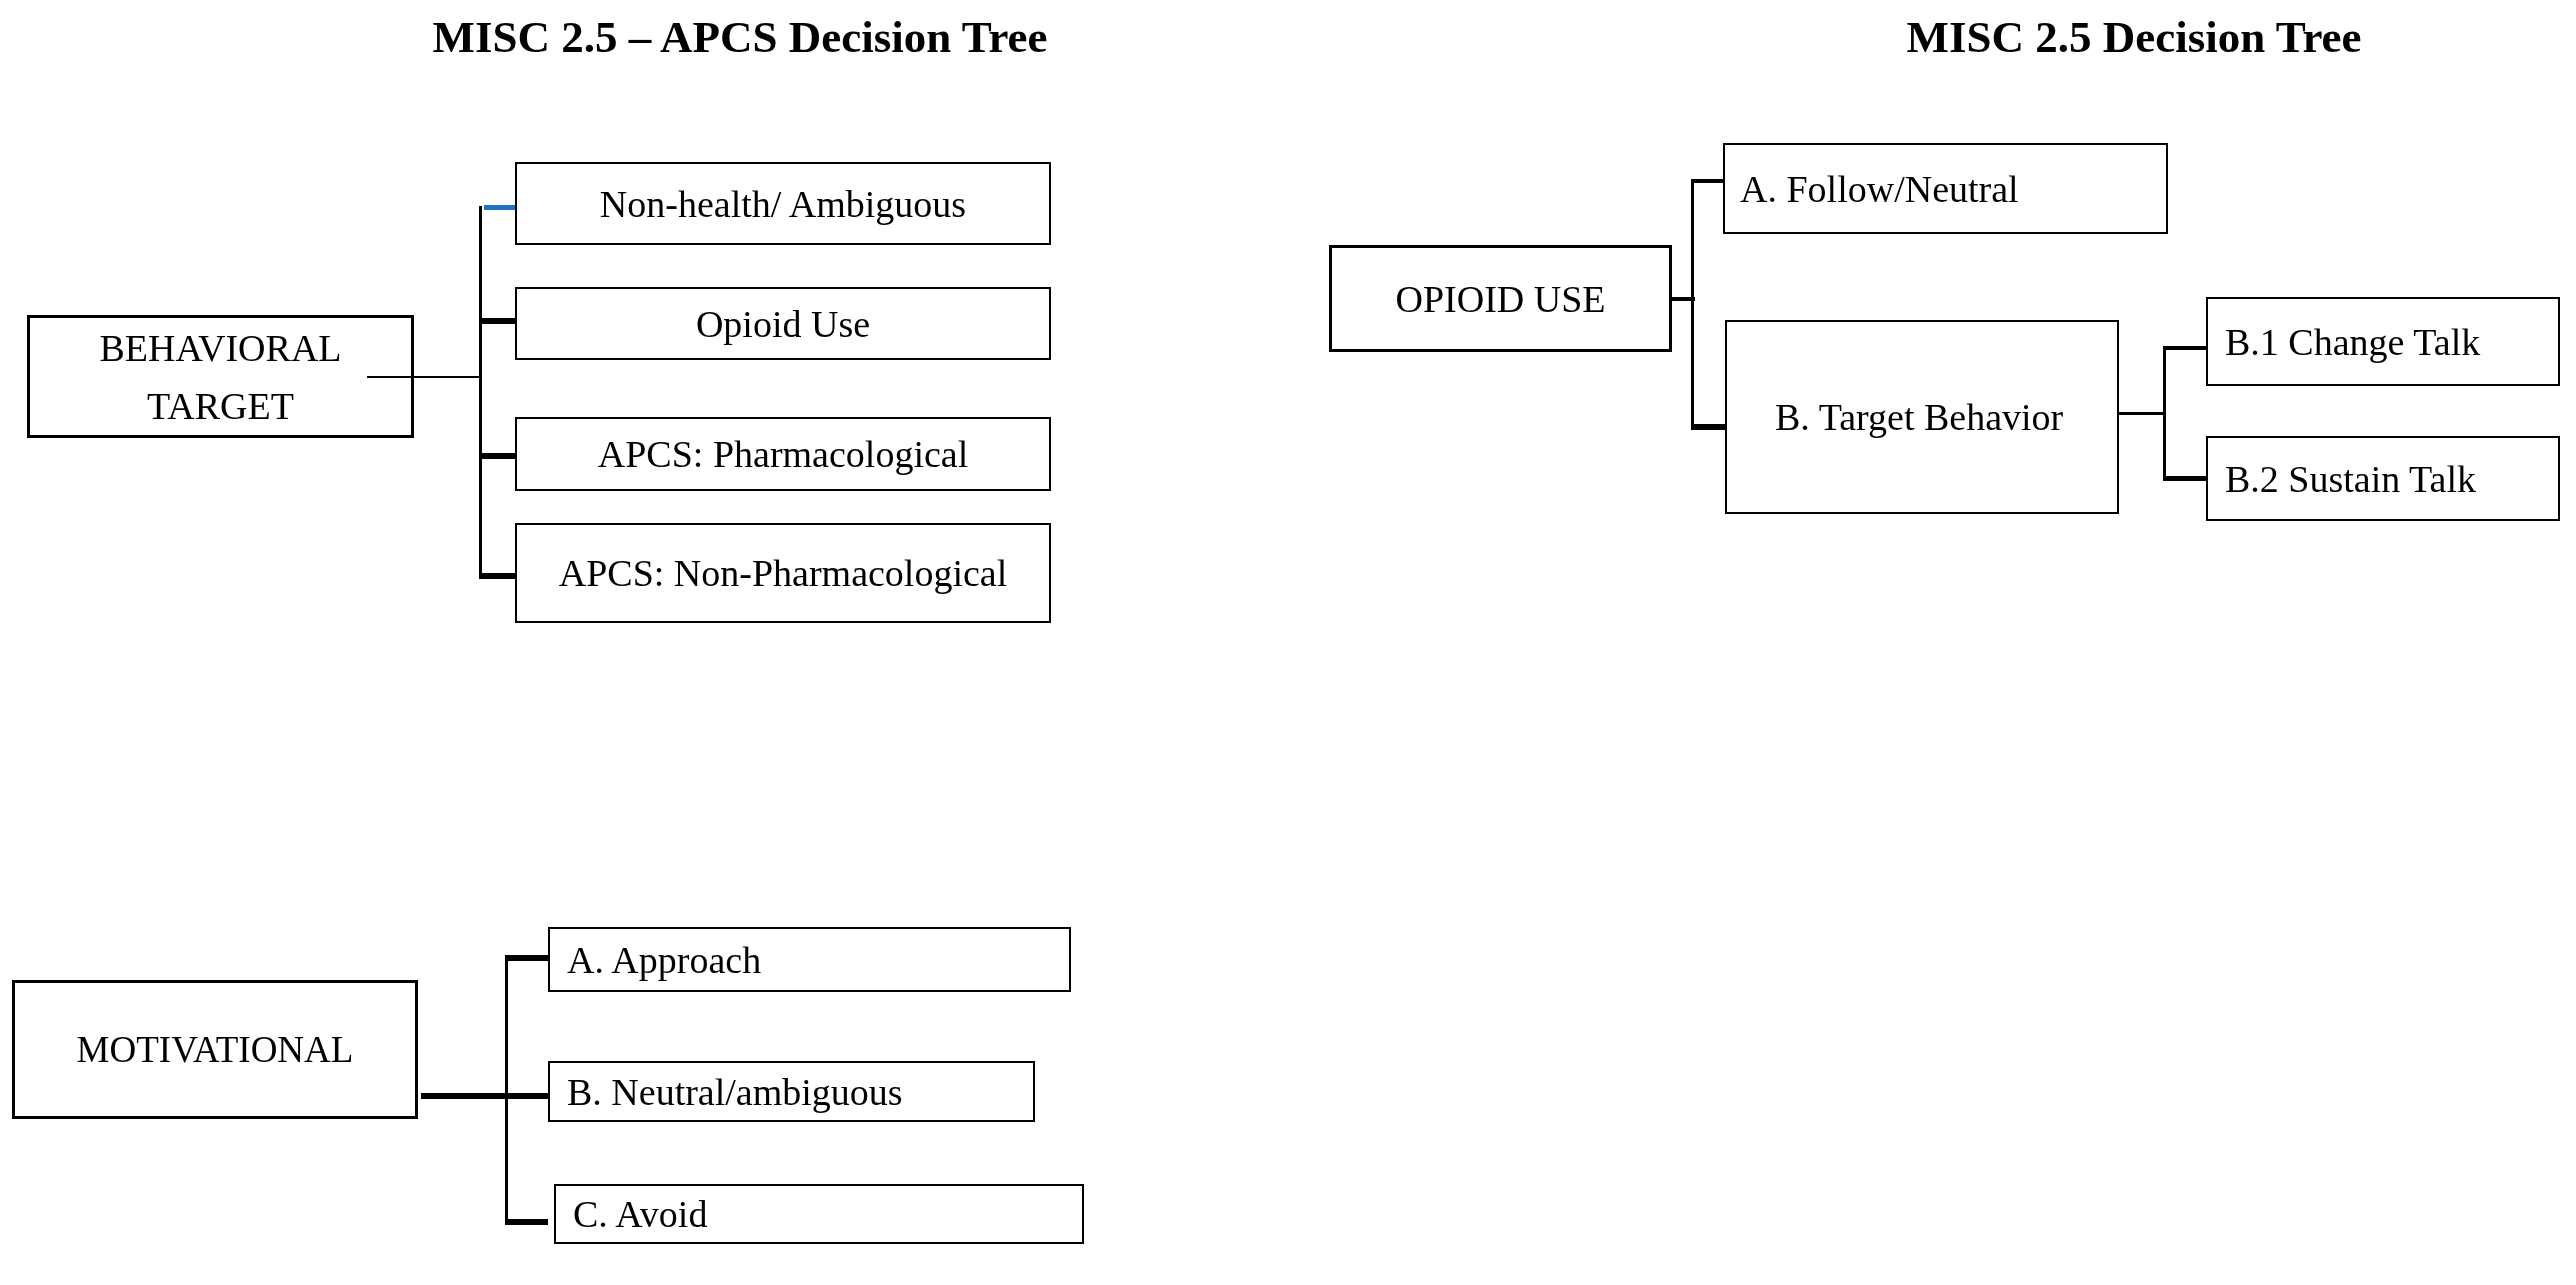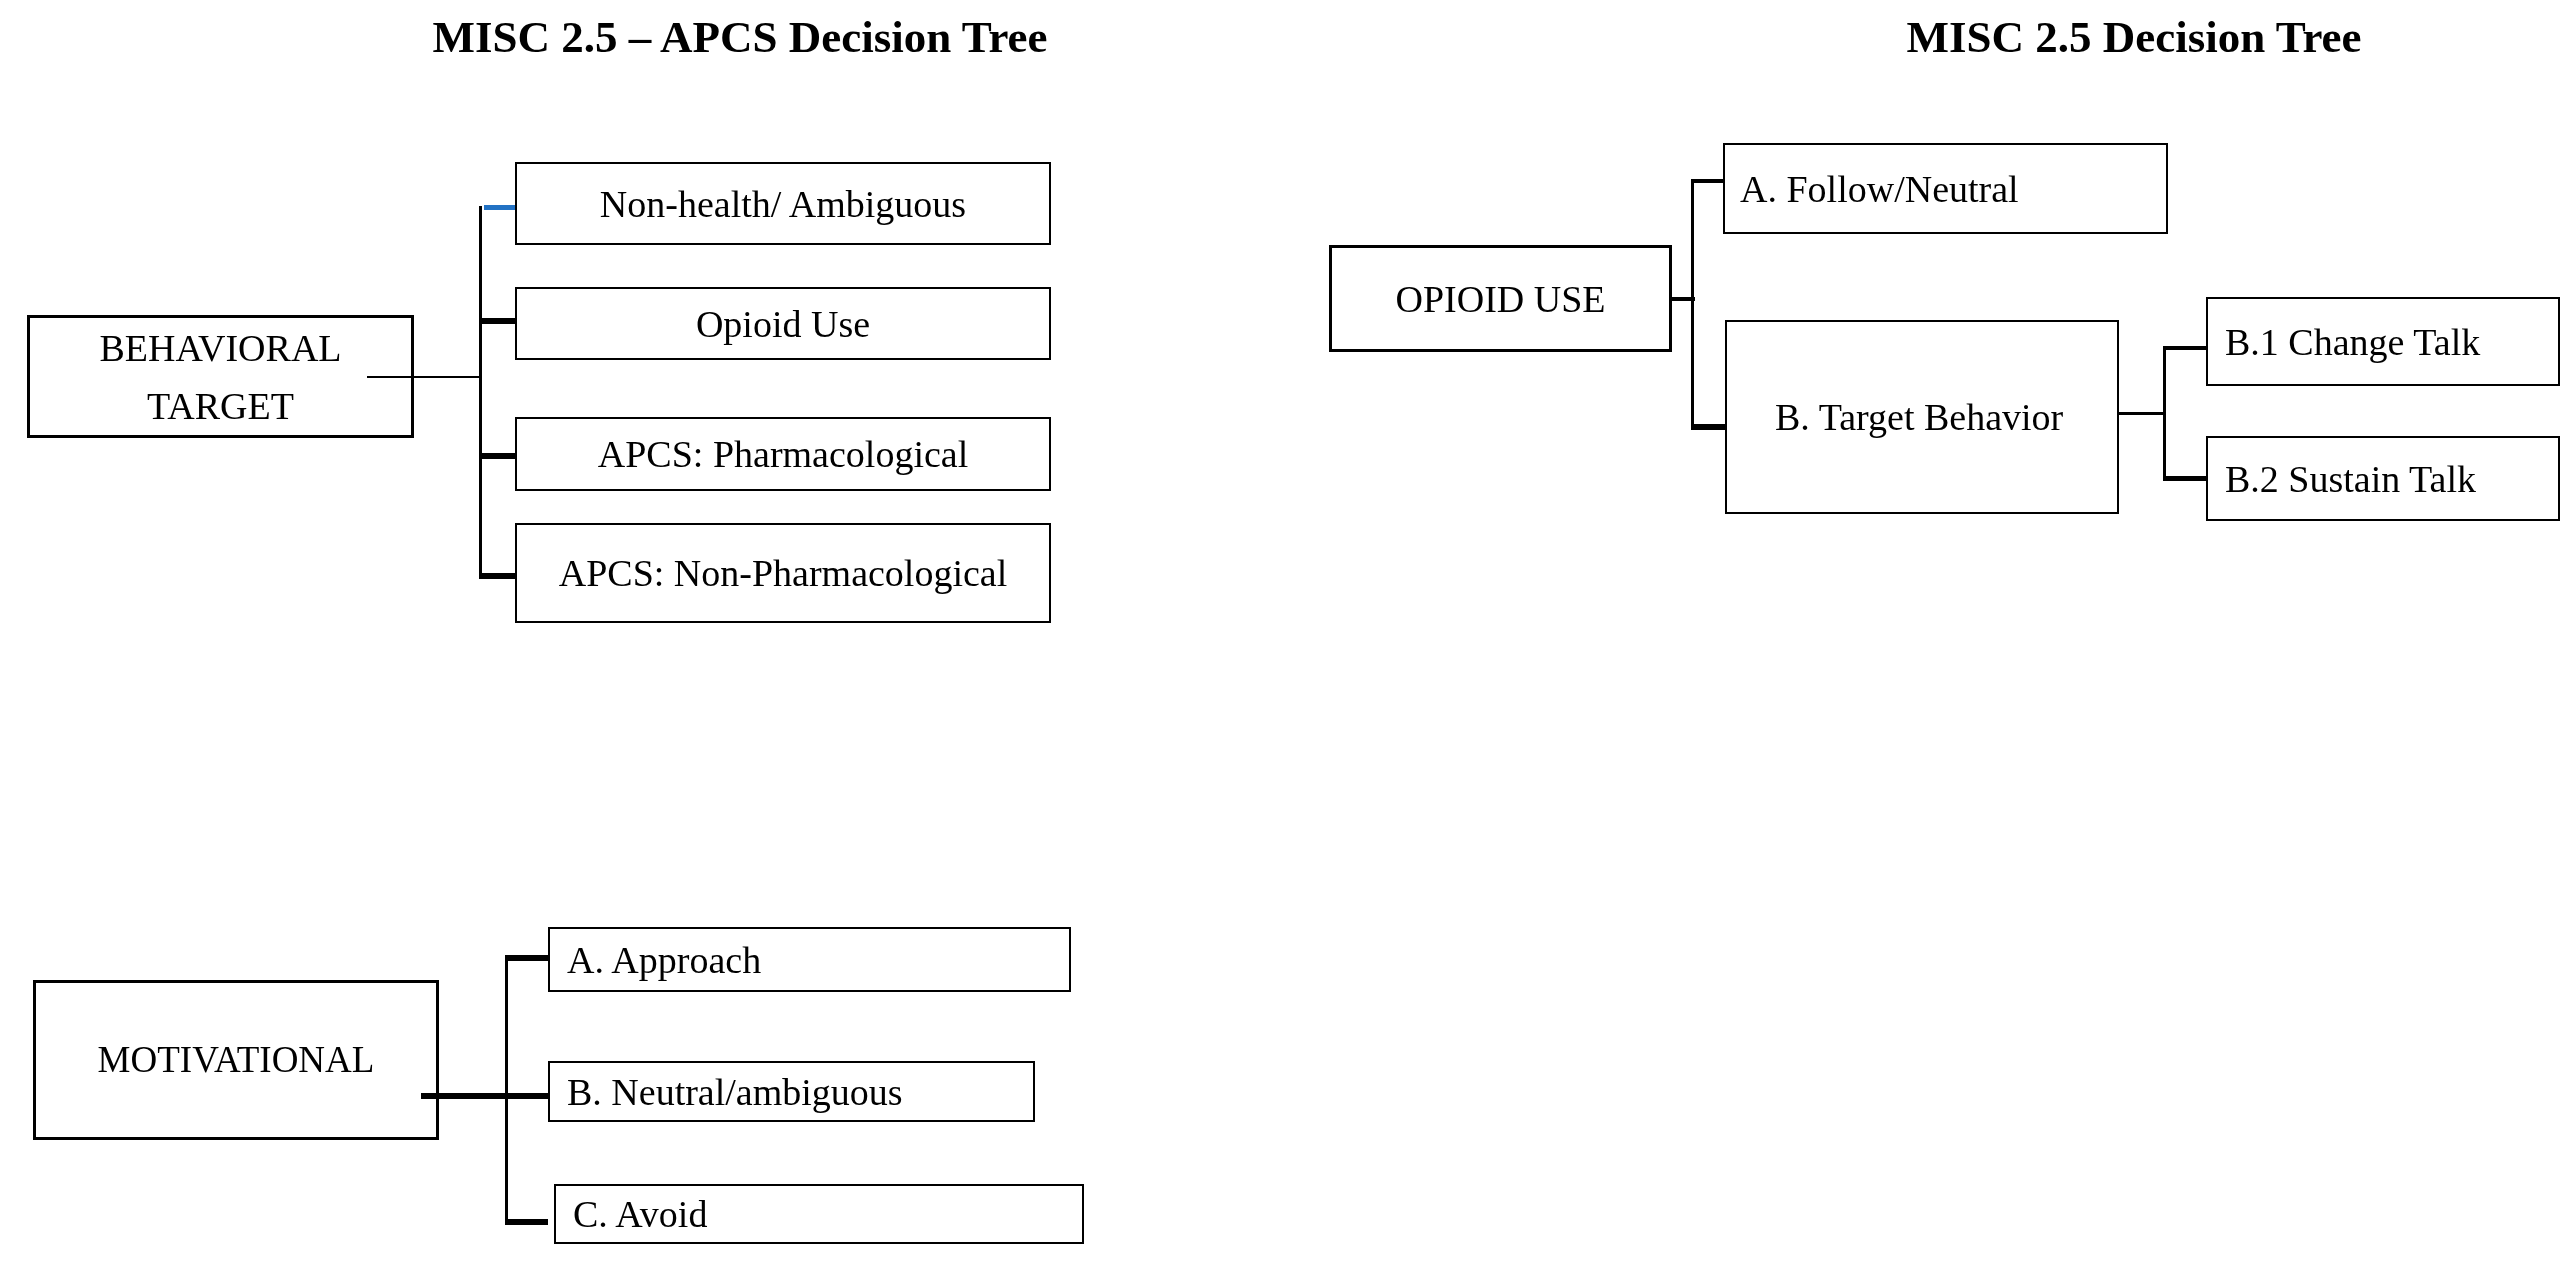--- a/index.html
+++ b/index.html
@@ -60,21 +60,21 @@
 <div class="node center" style="left:515px;top:287px;width:536px;height:73px;">
   <span>Opioid Use</span>
 </div>
 <div class="node center" style="left:515px;top:417px;width:536px;height:74px;">
   <span>APCS: Pharmacological</span>
 </div>
 <div class="node center" style="left:515px;top:523px;width:536px;height:100px;">
   <span>APCS: Non-Pharmacological</span>
 </div>
 
-<div class="node root center" style="left:33px;top:980px;width:406px;height:160px;font-size:37px;">
+<div class="node root center" style="left:12px;top:980px;width:406px;height:139px;font-size:37px;">
   <div class="two-line" style="line-height:66px;">
     <div>MOTIVATIONAL</div>
   </div>
 </div>
 
 <div class="line" style="left:421px;top:1093px;width:127px;height:6px;"></div>
 
 <div class="line" style="left:505px;top:955px;width:3px;height:270px;"></div>
 
 <div class="line" style="left:505px;top:955px;width:43px;height:6px;"></div>

